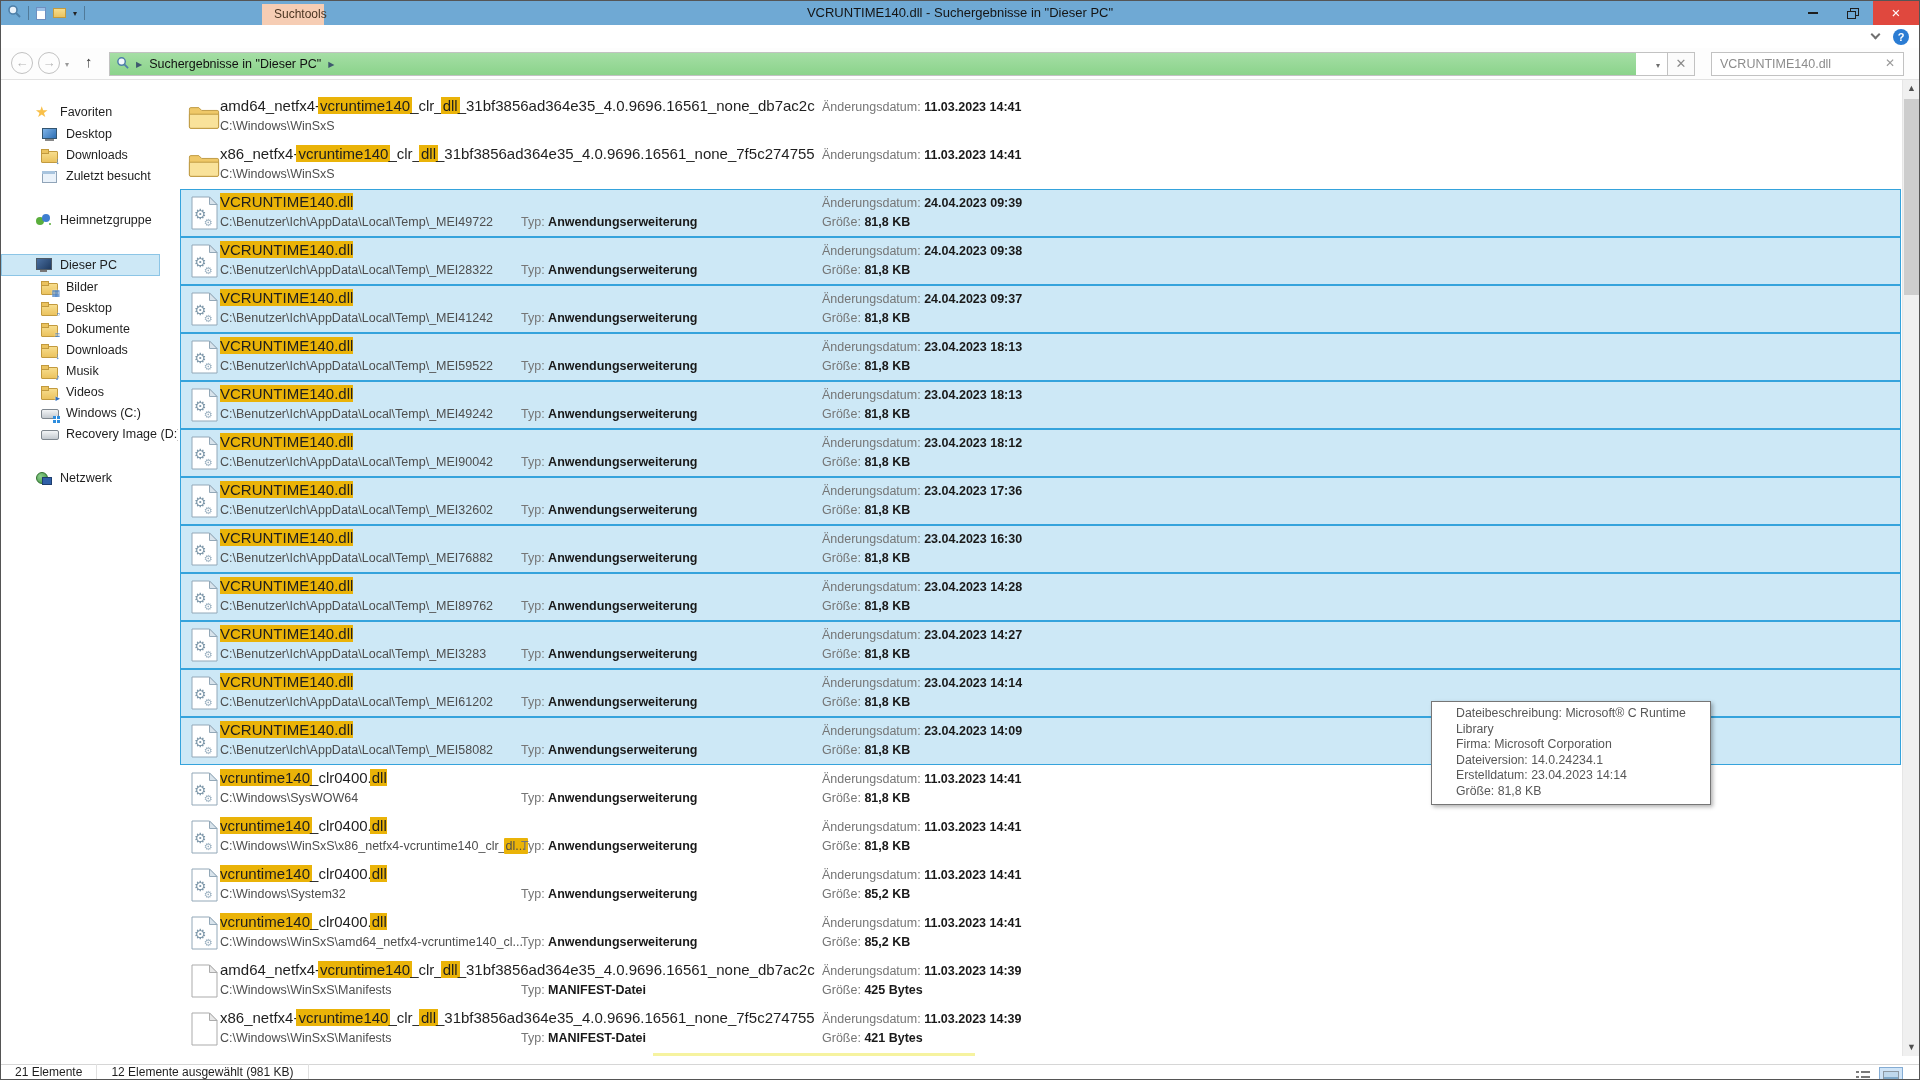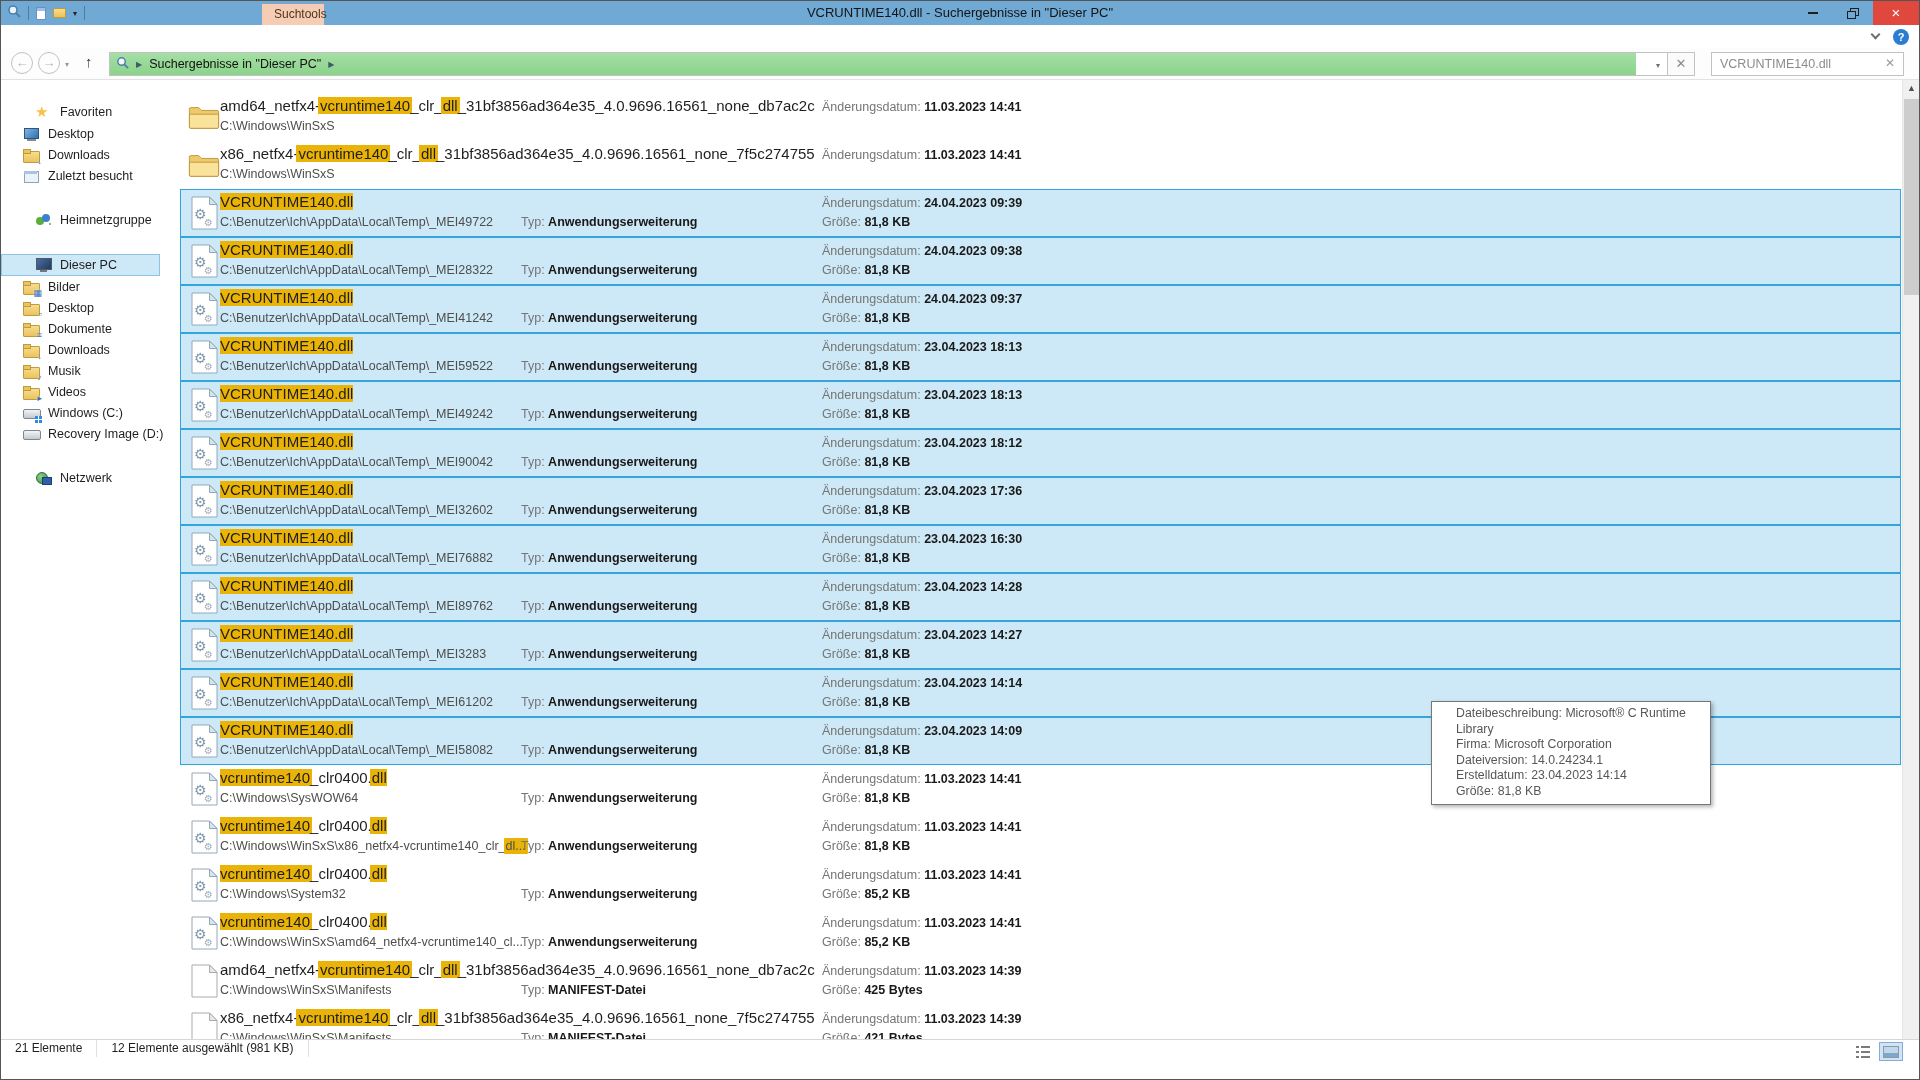--- a/index.html
+++ b/index.html
@@ -44,21 +44,21 @@
   .addrstop{position:absolute;right:0;top:0;bottom:0;width:27px;border-left:1px solid #C2C2C2;background:#FBFBFB;color:#8A8A8A;font-size:13px;text-align:center;line-height:22px;}
   .searchbox{position:absolute;left:1710px;top:4px;width:193px;height:24px;border:1px solid #C2C2C2;background:#fff;}
   .searchbox input{position:absolute;left:0;top:0;width:168px;height:22px;border:0;outline:none;padding:0 0 0 8px;font-size:12.5px;color:#8C8C8C;background:transparent;}
   .searchclear{position:absolute;right:8px;top:3px;color:#9A9A9A;font-size:12px;}
 
   
   .sidebar{position:absolute;left:0;top:79px;width:177px;bottom:23px;background:#fff;padding-top:21px;font-size:12.5px;color:#1E1E1E;overflow:hidden;}
   .sgroup{margin-bottom:23px;}
   .shead{display:flex;align-items:center;height:22px;padding-left:34px;gap:8px;margin-right:18px;white-space:nowrap;}
   .shead.selected{background:#CDE8F6;box-shadow:inset 0 0 0 1px #8CC5E6;}
-  .sitem{display:flex;align-items:center;height:21px;padding-left:22px;gap:8px;white-space:nowrap;}
+  .sitem{display:flex;align-items:center;height:21px;padding-left:40px;gap:8px;white-space:nowrap;}
   .nic{width:17px;height:16px;position:relative;flex:none;font-style:normal;}
   .nic::before,.nic::after{position:absolute;content:"";}
   .nic-star::before{content:"★";font-size:15px;line-height:16px;color:#F9C04A;left:0;top:0;}
   .nic-monitor::before{left:1px;top:2px;width:13px;height:9px;background:linear-gradient(135deg,#7FB4E8,#2E6FB4);border:1px solid #33556F;}
   .nic-monitor::after{left:4px;top:13px;width:9px;height:2px;background:#888;}
   .nic-folder-download::before,.nic-picture-folder::before,.nic-desktop-folder::before,.nic-document-folder::before,.nic-music-folder::before,.nic-video-folder::before{left:0;top:4px;width:15px;height:10px;background:linear-gradient(#F7DD8D,#EBC35F);border:1px solid #C29A3E;border-radius:1px;}
   .nic-folder-download::after,.nic-picture-folder::after,.nic-desktop-folder::after,.nic-document-folder::after,.nic-music-folder::after,.nic-video-folder::after{left:0;top:2px;width:6px;height:3px;background:#EBC35F;border:1px solid #C29A3E;}
   .nic .ov{position:absolute;right:-2px;bottom:-3px;font-size:9px;font-weight:bold;color:#2F6FBF;z-index:2;text-shadow:0 0 2px #fff;}
   .nic-recent::before{left:1px;top:3px;width:13px;height:10px;border:1px solid #90A4B8;background:#EAF2FA;}
   .nic-recent::after{left:1px;top:3px;width:13px;height:3px;background:#A8C4DE;}
@@ -90,21 +90,21 @@
   .scroll{position:absolute;right:0;top:79px;bottom:23px;width:17px;background:#F0F0F0;border-left:1px solid #E6E6E6;}
   .sarrow{position:absolute;left:0;width:17px;height:17px;color:#505050;font-size:9px;text-align:center;line-height:17px;}
   .sarrow.up{top:0;}
   .sarrow.dn{bottom:0;}
   .sthumb{position:absolute;left:1px;top:19px;width:15px;height:196px;background:#CDCDCD;}
 
   
   .tooltip{position:absolute;left:1430px;top:700px;width:280px;background:#fff;border:1px solid #767676;box-shadow:2px 2px 4px rgba(0,0,0,.3);padding:4px 24px;font-size:12.3px;line-height:15.6px;color:#575757;z-index:9;}
 
   
-  .sbar{position:absolute;left:0;right:0;bottom:0;height:40px;background:#fff;border-top:1px solid #D6D6D6;display:flex;font-size:12px;color:#1E1E1E;}
+  .sbar{position:absolute;left:0;right:0;bottom:0;height:15px;background:#fff;border-top:1px solid #D6D6D6;display:flex;align-items:center;font-size:12px;color:#1E1E1E;}
   .sbar .cell{padding:0 14px;border-right:1px solid #E0E0E0;height:17px;line-height:17px;}
   .viewbtns{position:absolute;right:16px;top:2px;display:flex;gap:4px;align-items:center;}
   .vb{width:24px;height:19px;display:flex;align-items:center;justify-content:center;}
   .vb.on{background:#CFE4F7;border:1px solid #84ACD4;}
   .vi-details{width:14px;height:12px;background:
      repeating-linear-gradient(#7A7A7A 0 2px,transparent 2px 5px) 5px 0/9px 12px no-repeat,
      repeating-linear-gradient(#7A7A7A 0 2px,transparent 2px 5px) 0 0/3px 12px no-repeat;}
   .vi-thumb{width:16px;height:12px;border:1px solid #8C98A2;background:linear-gradient(#BFD8EC 0 55%,#7FA8C8 55% 100%);}
 </style>
 </head>

